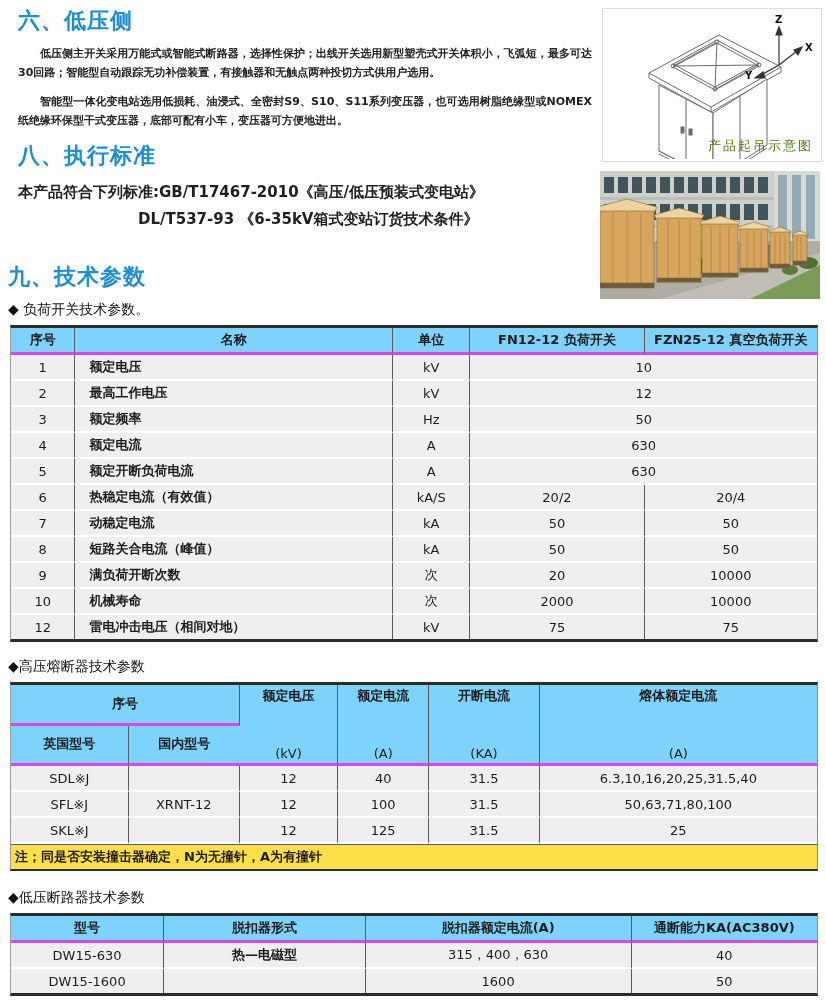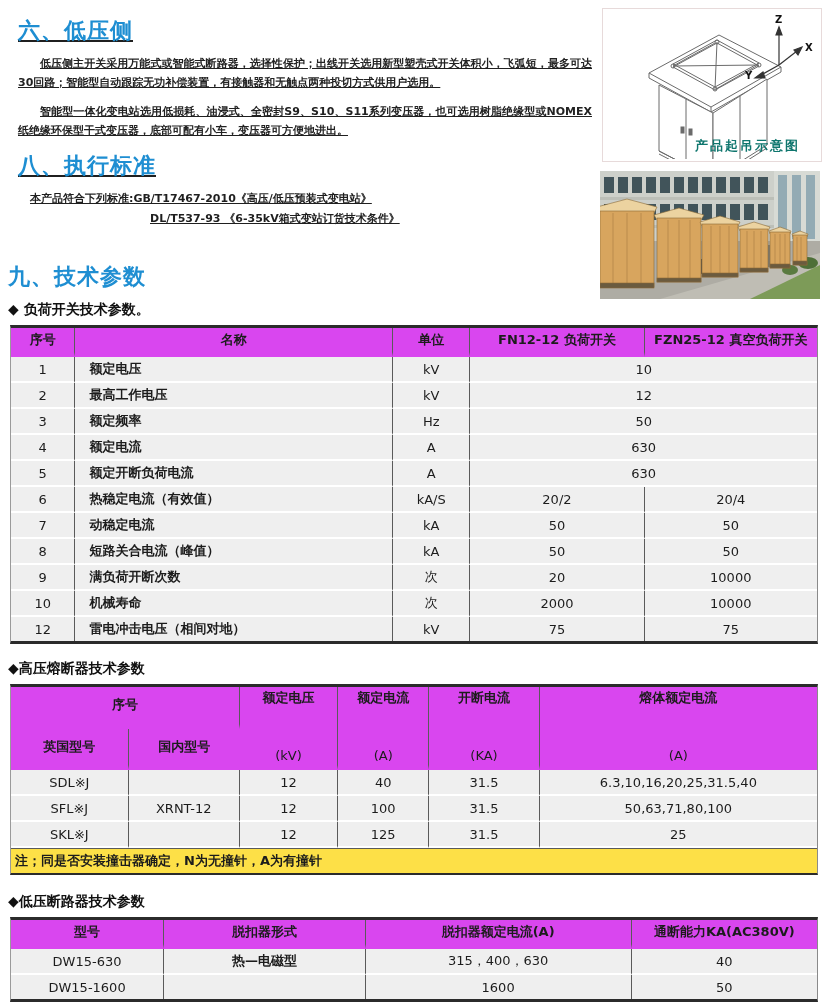--- a/index.html
+++ b/index.html
@@ -2,58 +2,58 @@
 <html><head>
 <meta charset="utf-8">
 <style>
   html,body{margin:0;padding:0;background:#fff;}
   body{
     width:826px;height:1002px;position:relative;overflow:hidden;
     font-family:"DejaVu Sans","Liberation Sans",sans-serif;
     color:#1f1f1f;
   }
   .page{position:relative;width:826px;height:1002px;}
-  .left-col{position:absolute;left:10px;top:16px;width:582px;text-decoration:underline;}
+  .left-col{position:absolute;left:10px;top:6px;width:582px;}
   .full-col{position:absolute;left:0;top:262px;width:826px;}
 
   h2.sec{font-size:22px;font-weight:bold;color:#1e8ed2;margin:0 0 9px 8px;letter-spacing:1px;}
   p.body{font-size:11px;font-weight:bold;line-height:1.72;text-align:justify;
          margin:0 0 10px 8px;color:#222;}
   p.indent{text-indent:2em;}
-  .std-line{font-size:11px;font-weight:bold;line-height:1.7;margin:0 0 2px 20px;}
+  .std-line{font-size:15px;font-weight:bold;line-height:1.7;margin:0 0 2px 8px;}
   .std-line.second{padding-left:120px;}
 
-  .bullet{font-size:14px;font-weight:bold;margin:0 0 6px 8px;color:#111;}
+  .bullet{font-size:14px;font-weight:normal;margin:0 0 6px 8px;color:#111;}
 
   table.ptable{
     border-collapse:separate;border-spacing:0;
     width:808px;margin:0 0 0 10px;
     border-top:3px solid #2b2b2b;border-bottom:3px solid #2b2b2b;
     border-left:1px solid #9a9a9a;border-right:1px solid #8a8a8a;
     font-size:13px;color:#1c1c1c;table-layout:fixed;
   }
   .ptable th,.ptable td{
     border-right:1px solid #5a5a5a;border-bottom:2px solid #fff;
     background:#efefef;text-align:center;vertical-align:middle;
     padding:2px 4px;height:20px;font-weight:normal;overflow:hidden;
   }
-  .ptable th{background:#d946ef;border-bottom:5px solid #d946ef;font-weight:bold;}
+  .ptable th{background:#7dd3fc;border-bottom:3px solid #d946ef;font-weight:bold;}
   .ptable th:last-child,.ptable td:last-child{border-right:none;}
   .ptable tr:last-child td{border-bottom:none;}
   .ptable td.name{text-align:left;padding-left:14px;font-weight:bold;}
   .ptable td.cjk{font-weight:bold;}
   .ptable .unit-sub{font-weight:normal;margin-top:41px;}
   .ptable td.note{background:#fde047;text-align:left;font-weight:bold;padding-left:4px;border-top:1px solid #5a5a5a;}
   table.t2{border-bottom-width:2px;}
 
   .fig{position:absolute;background:#fff;}
   .fig-hoist{left:602px;top:8px;width:218px;height:152px;border:1px solid #e7dada;}
   .fig-photo{left:600px;top:171px;width:220px;height:128px;}
   .fig-caption{
-    position:absolute;right:21px;bottom:6px;font-size:13px;font-weight:bold;color:#0f766e;
+    position:absolute;right:8px;bottom:6px;font-size:13px;font-weight:normal;color:#4d7c0f;
     letter-spacing:2px;
   }
   svg{display:block;}
 </style>
 </head>
 <body>
 
 <div class="page">
 
   <div class="left-col">

